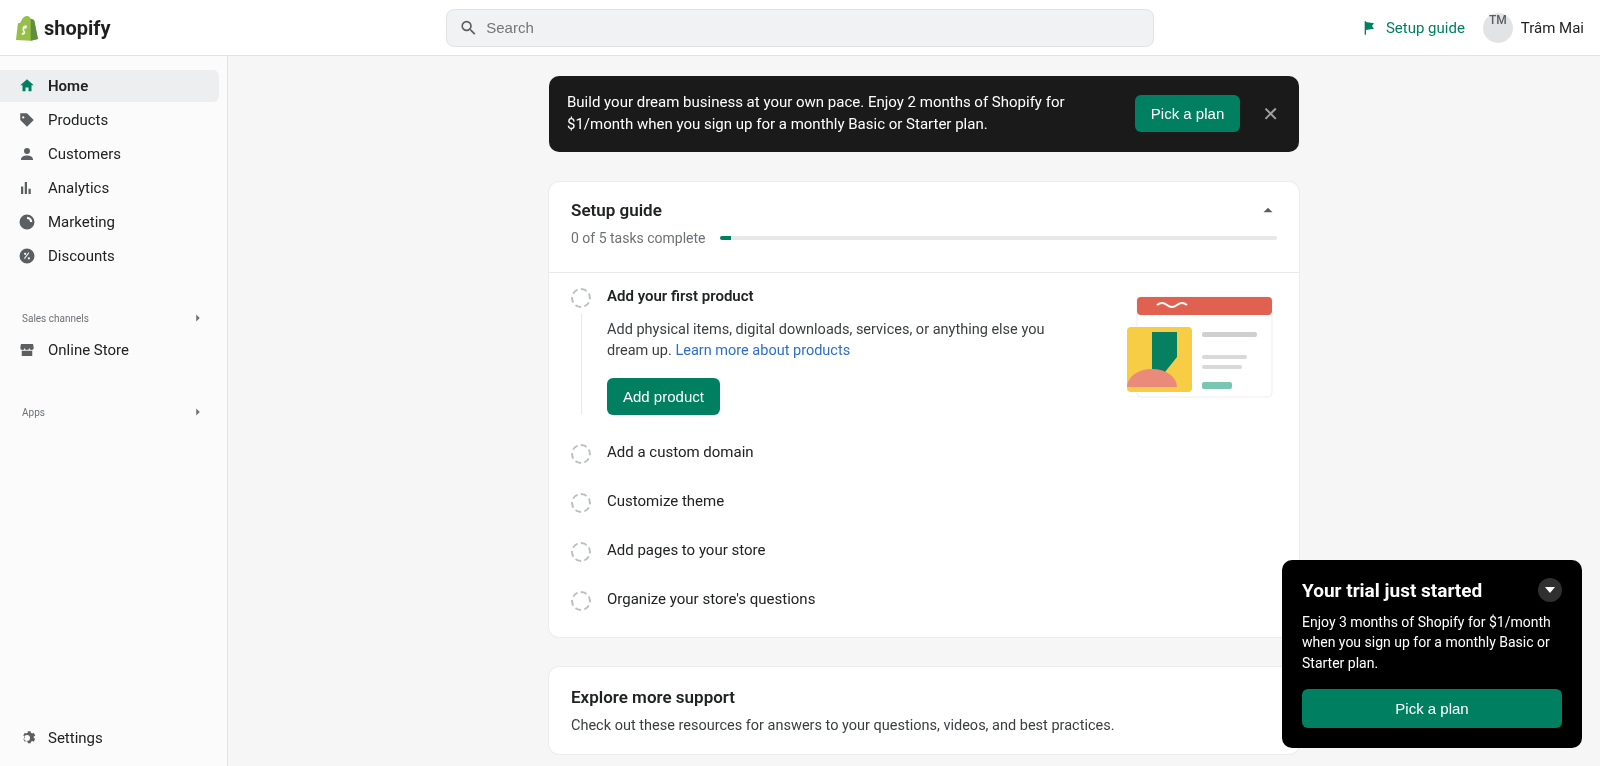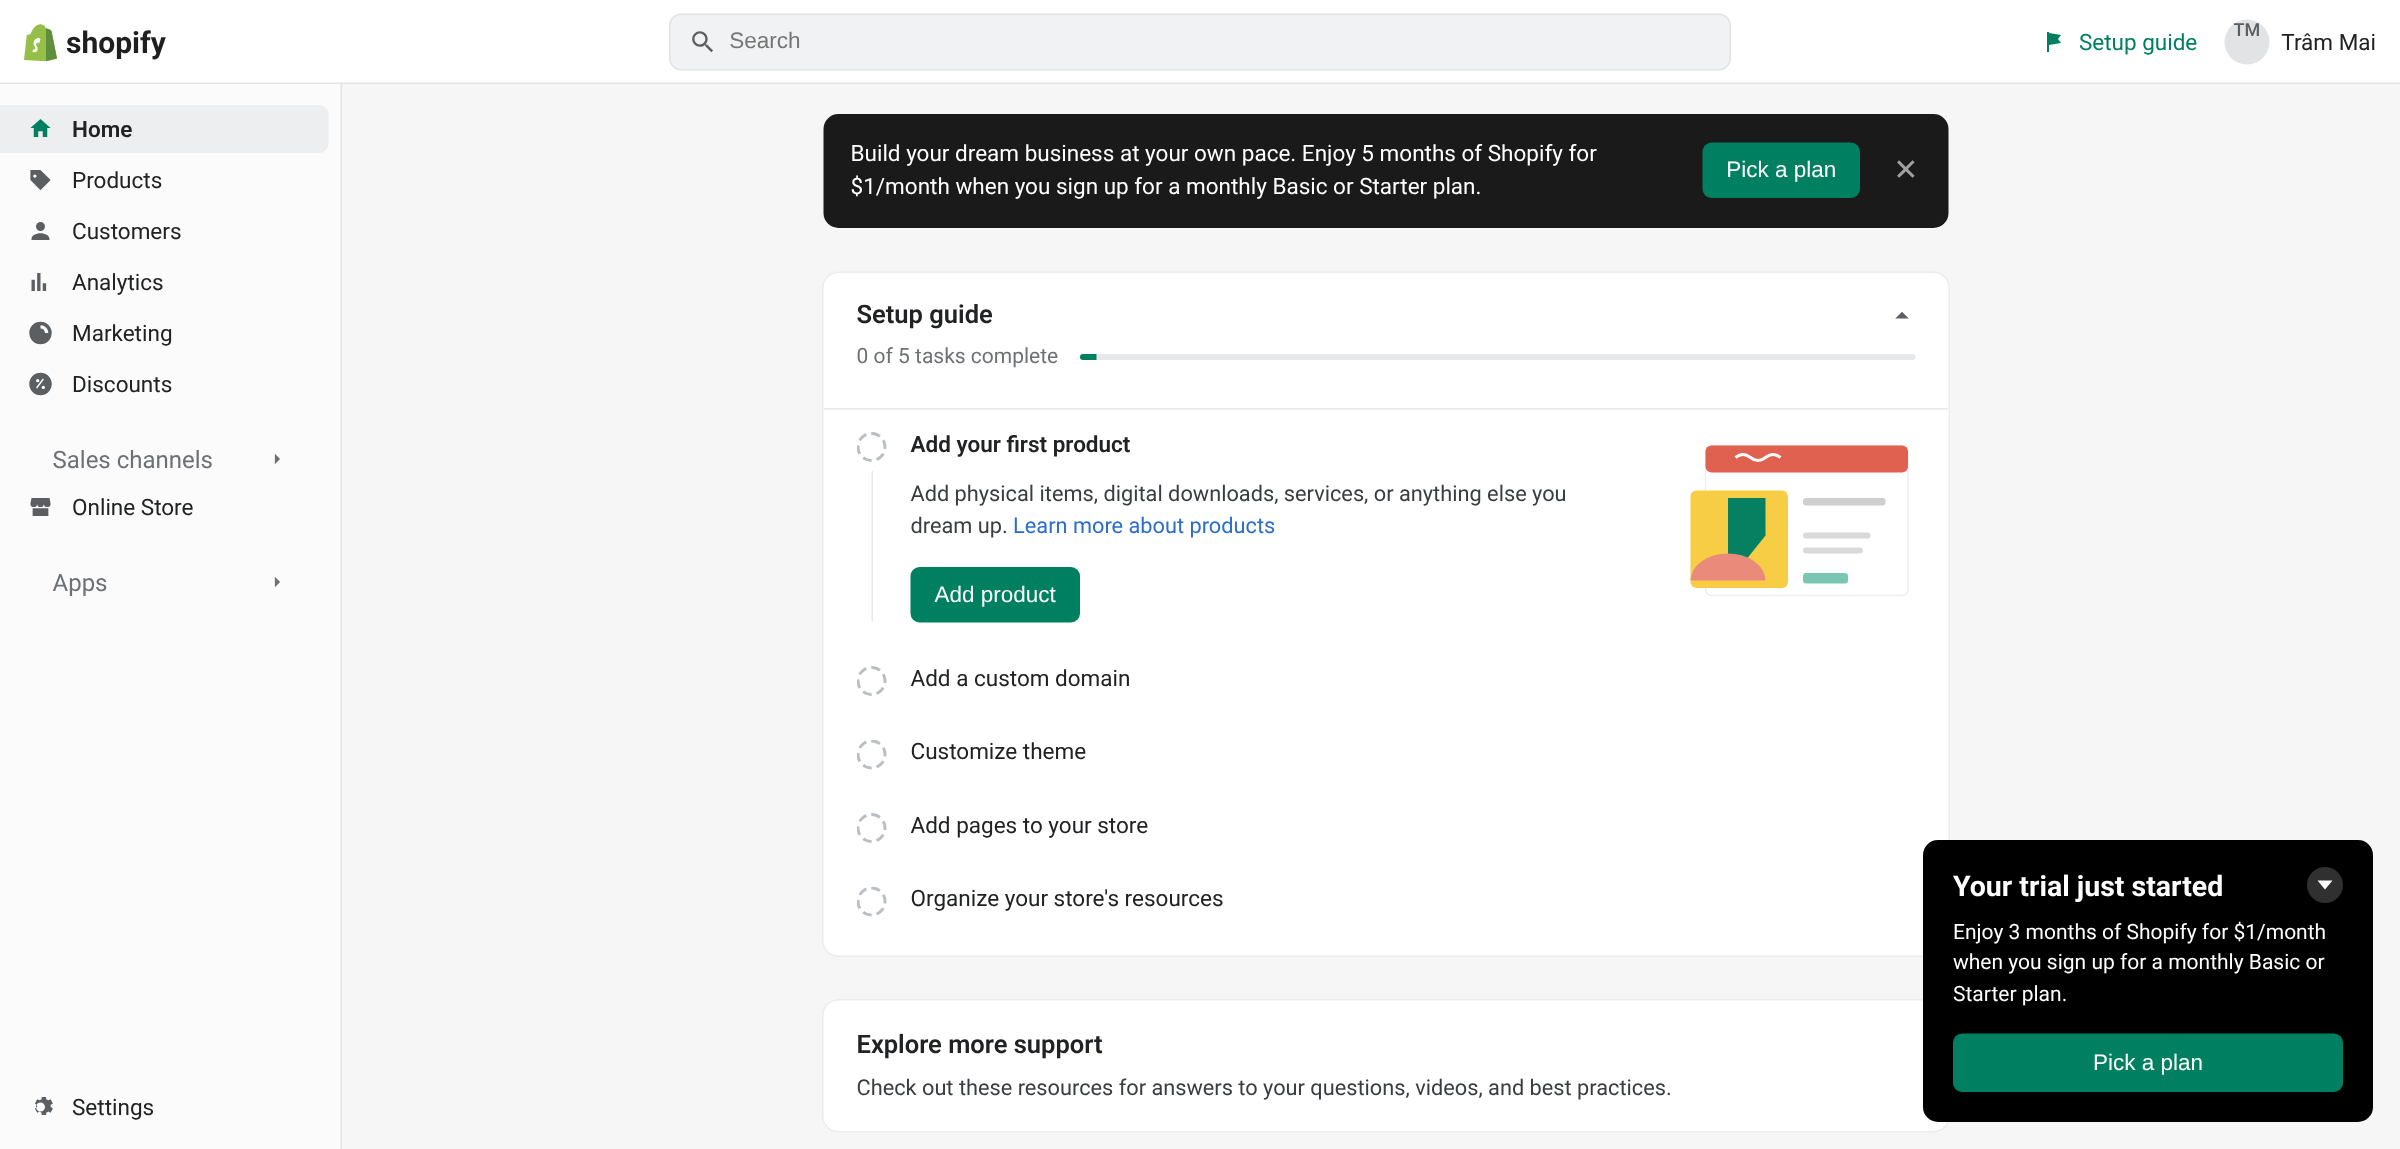--- a/index.html
+++ b/index.html
@@ -21,21 +21,21 @@
 
     
     .sidebar { position: fixed; top: 56px; bottom: 0; left: 0; width: 228px; background: #fbfbfb; border-right: 1px solid #e1e3e5; display: flex; flex-direction: column; padding-top: 14px; }
     .nav { list-style: none; }
     .nav li { display: flex; align-items: center; height: 32px; padding: 0 12px 0 18px; font-size: 15px; color: #202223; cursor: pointer; border-radius: 0 6px 6px 0; margin: 0 8px 2px 0; gap: 12px; position: relative; }
     .nav li.active { background: #edeeef; font-weight: 600; }
     .nav li.active::before { content: ""; position: absolute; left: -8px; top: 0; bottom: 0; width: 3px; background: #008060; border-radius: 2px; }
     .nav li.active .nav-ico svg { fill: #008060; }
     .nav-ico { width: 18px; display: flex; justify-content: center; }
     .nav-ico svg { width: 18px; height: 18px; fill: #5c5f62; }
-    .sectionhead { display: flex; align-items: center; justify-content: space-between; padding: 0 35px; height: 32px; font-size: 16px; color: #6d7175; margin-top: 16px; cursor: pointer; }
+    .sectionhead { display: flex; align-items: center; justify-content: space-between; padding: 0 22px; height: 32px; font-size: 10px; color: #6d7175; margin-top: 28px; cursor: pointer; }
     .sectionhead svg { width: 14px; height: 14px; fill: #6d7175; }
     .bottomnav { margin-top: auto; padding-bottom: 10px; }
     .bottomnav li { font-weight: 400; }
 
     
     .main { margin-left: 248px; padding: 20px 0 60px; display: flex; flex-direction: column; align-items: center; }
     .col { width: 750px; }
 
     .banner { background: #1a1a1a; color: #fff; border-radius: 10px; padding: 16px 18px; display: flex; align-items: center; gap: 20px; position: relative; }
     .banner-text { font-size: 15px; line-height: 1.45; max-width: 500px; }
@@ -195,21 +195,21 @@
         </span>
       <span>Settings</span>
     </li>
   </ul>
 </nav>
 
 <main class="main">
   <div class="col">
 
     <div class="banner">
-      <div class="banner-text">Build your dream business at your own pace. Enjoy 5 months of Shopify for $1/month when you sign up for a monthly Basic or Starter plan.</div>
+      <div class="banner-text">Build your dream business at your own pace. Enjoy 2 months of Shopify for $1/month when you sign up for a monthly Basic or Starter plan.</div>
       <button class="btn-pick">Pick a plan</button>
       <button class="banner-close"><span>✕</span></button>
     </div>
 
     <div class="card">
       <div class="card-head">
         <h2>
           <span>Setup guide</span>
           <svg viewBox="0 0 24 24">
               <path d="M6 15l6-6 6 6H6z"></path>
@@ -263,21 +263,21 @@
       </div>
       <div class="task collapsed">
         <div class="task-mark"></div>
         <div class="task-body">
             <div class="task-title">Add pages to your store</div>
           </div>
       </div>
       <div class="task collapsed">
         <div class="task-mark"></div>
         <div class="task-body">
-            <div class="task-title">Organize your store's resources</div>
+            <div class="task-title">Organize your store's questions</div>
           </div>
       </div>
     </div>
 
     <div class="card2">
       <h2>Explore more support</h2>
       <p>Check out these resources for answers to your questions, videos, and best practices.</p>
     </div>
 
   </div>

